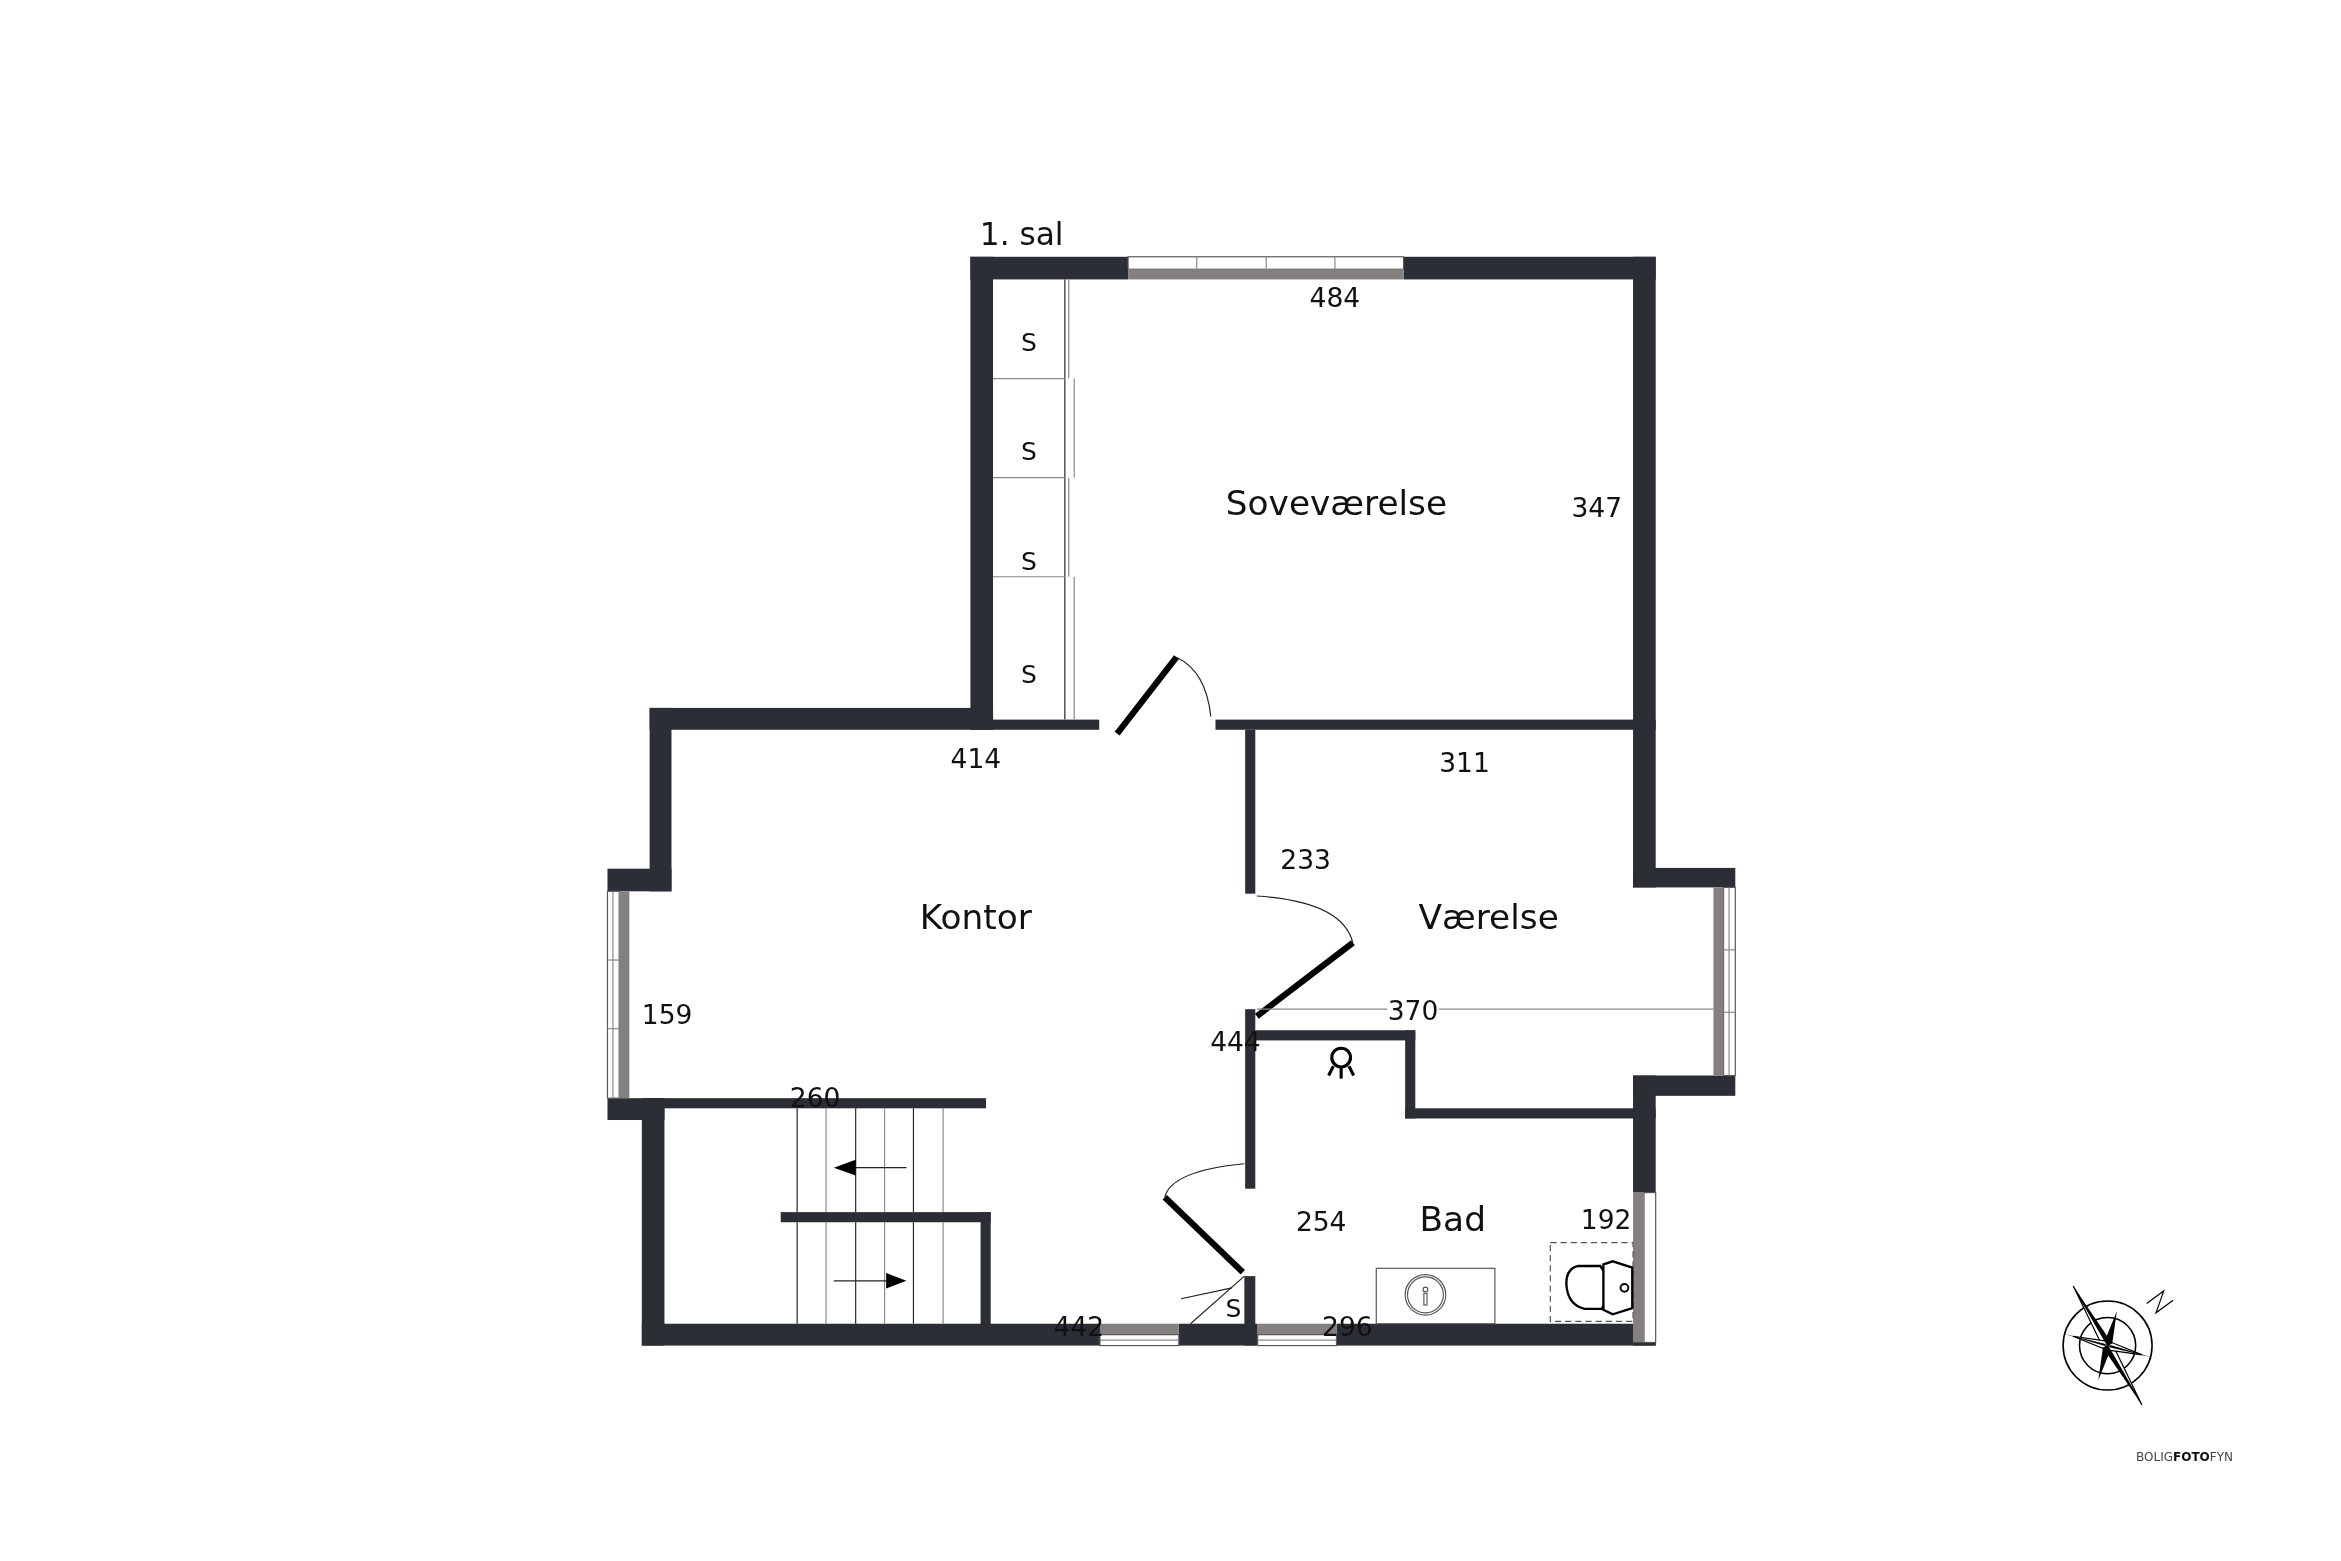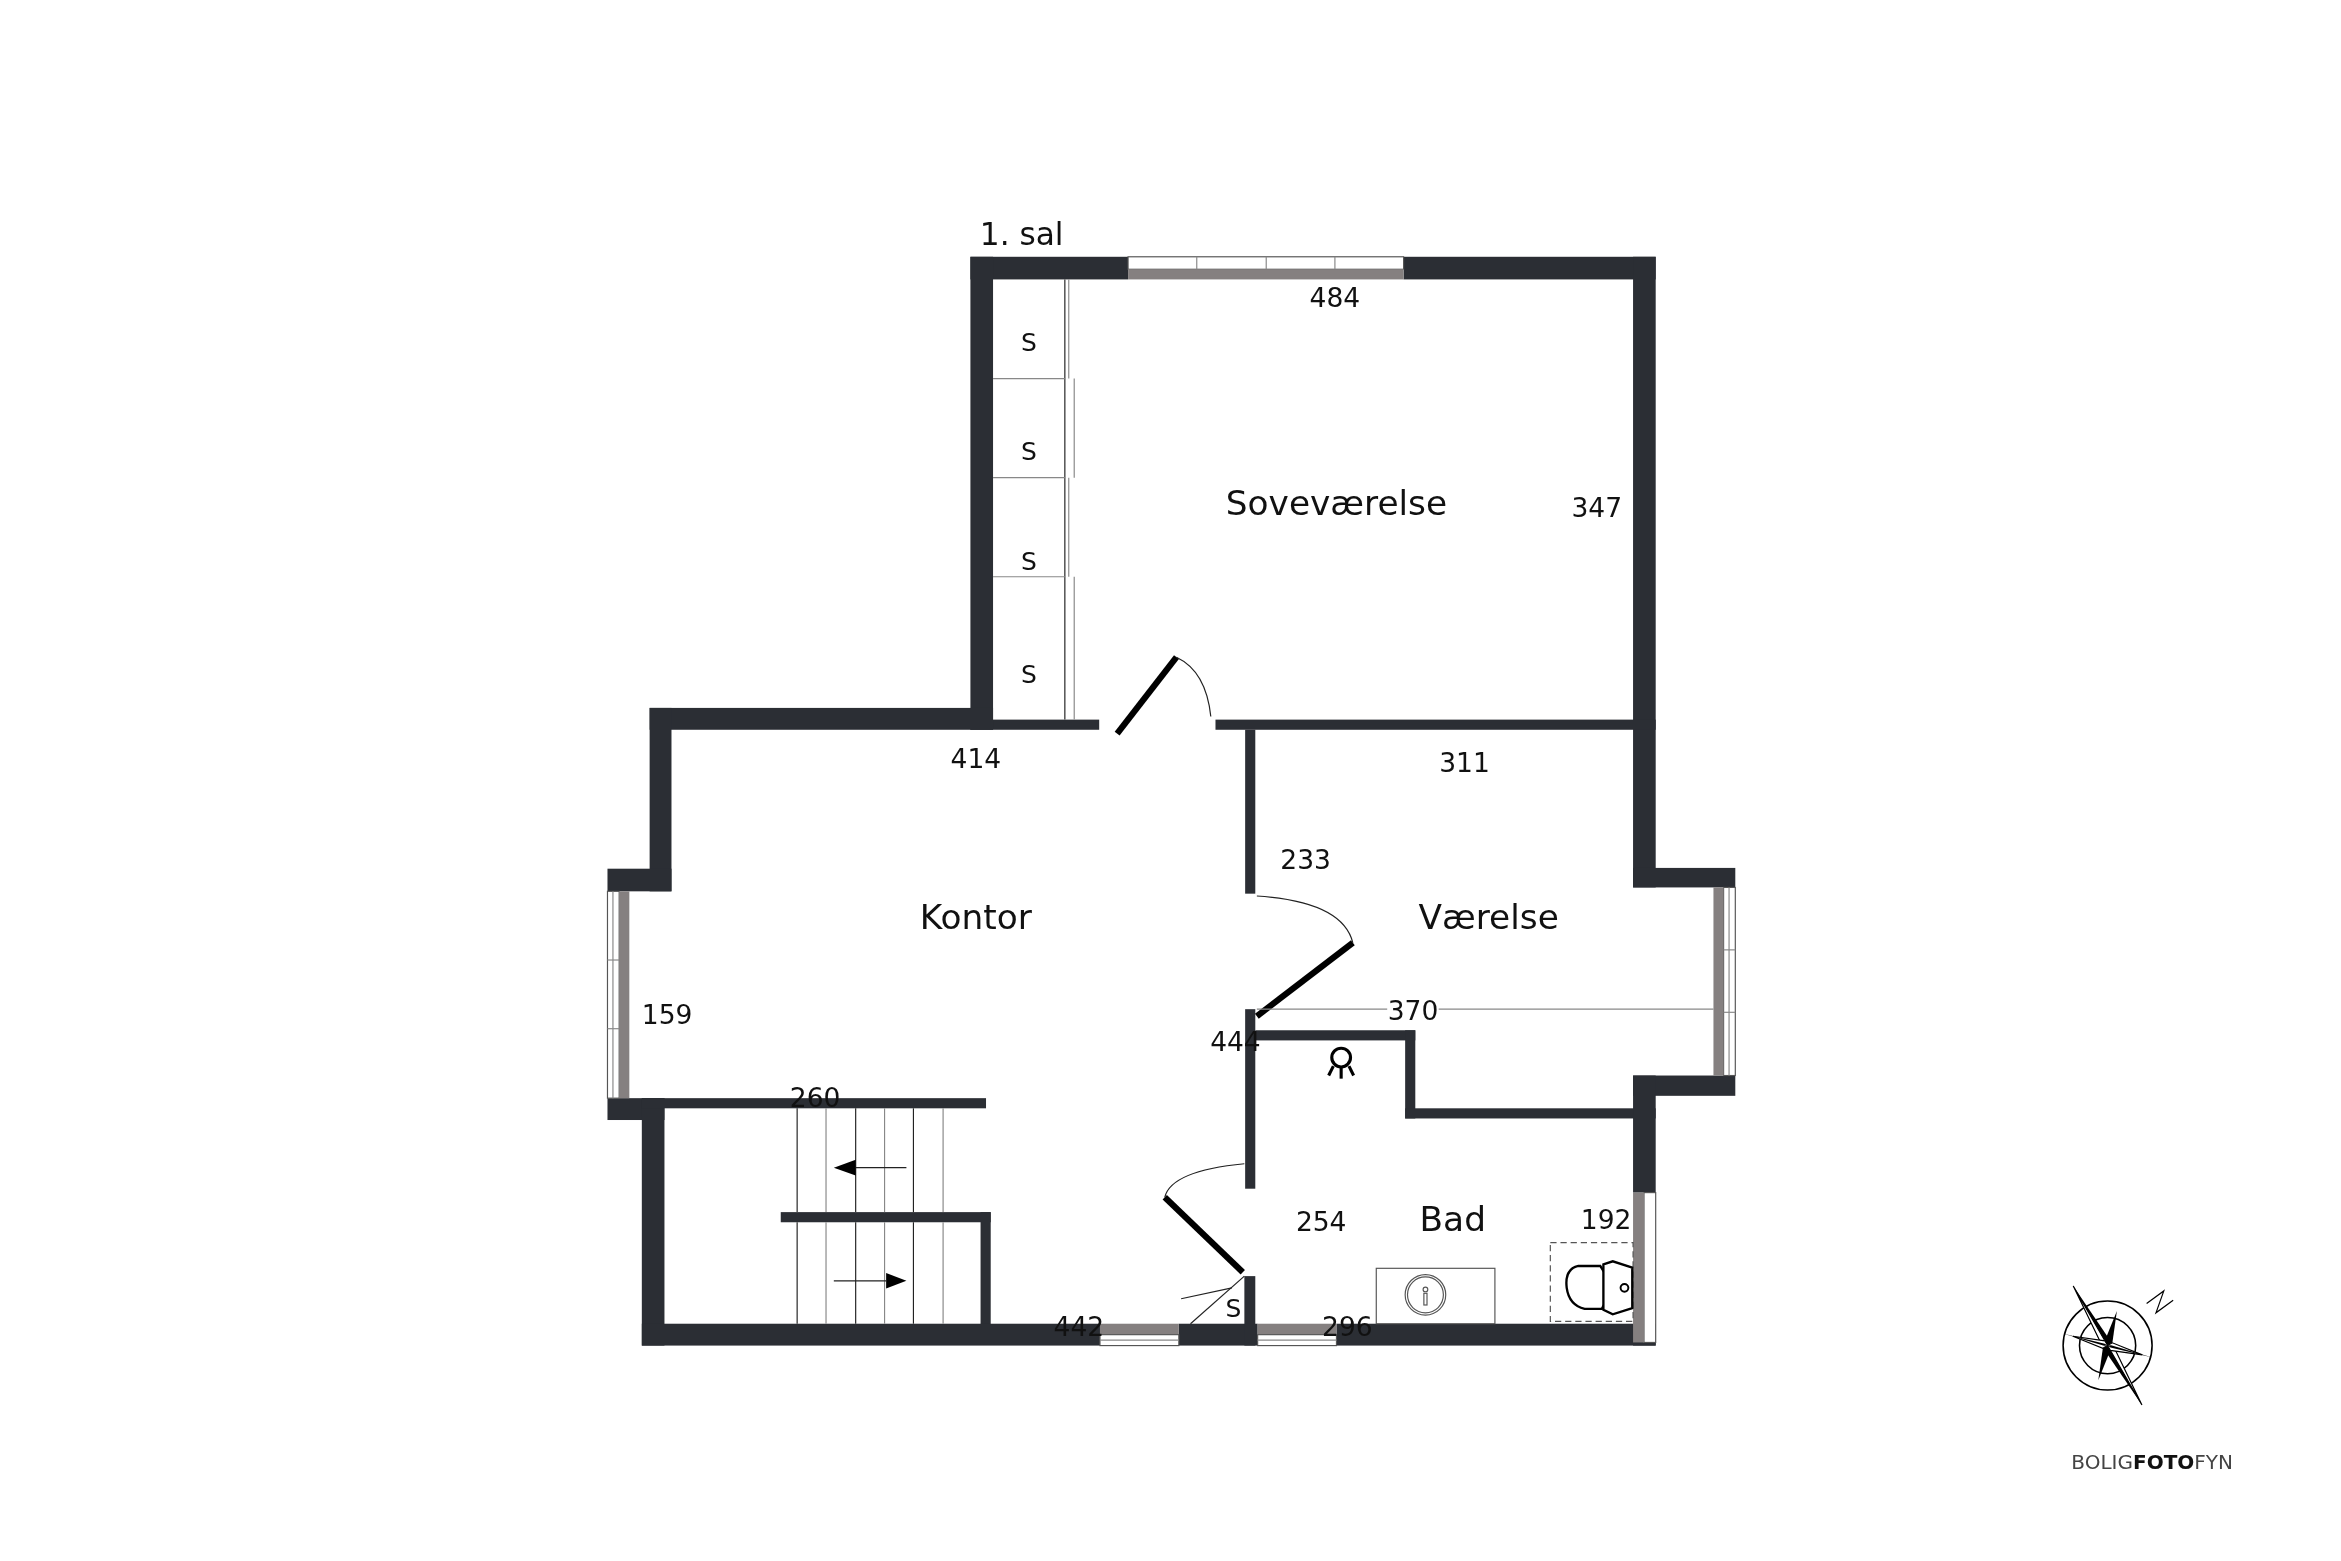--- a/index.html
+++ b/index.html
@@ -11,21 +11,21 @@
   .thin { stroke: #222; stroke-width: 1.5; fill: none; }
   .thin-gray { stroke: #888; stroke-width: 1.5; fill: none; }
   .door-leaf { stroke: #000; stroke-width: 8; fill: none; }
   .lbl { font-family: "DejaVu Sans", sans-serif; fill: #111; }
   .room { font-size: 44px; }
   .dim { font-size: 34px; }
   .s { font-size: 32px; }
   .title { font-size: 40px; }
   .footer { position: absolute; right: 109px; top: 1444px; text-align: right; font-family: "DejaVu Sans", sans-serif; }
   .footer .main { font-size: 30px; color: #111; letter-spacing: -0.4px; }
-  .footer .brand { font-size: 20px; color: #444; margin-top: 6.2px; }
+  .footer .brand { font-size: 12px; color: #444; margin-top: 6.2px; }
   .footer .brand b { color: #111; }
 </style>
 </head>
 <body>
 
 <svg id="plan" viewBox="0 0 3000 2000" xmlns="http://www.w3.org/2000/svg">
 
   <text class="lbl title" x="1255" y="314">1. sal</text>
 
   <g>

